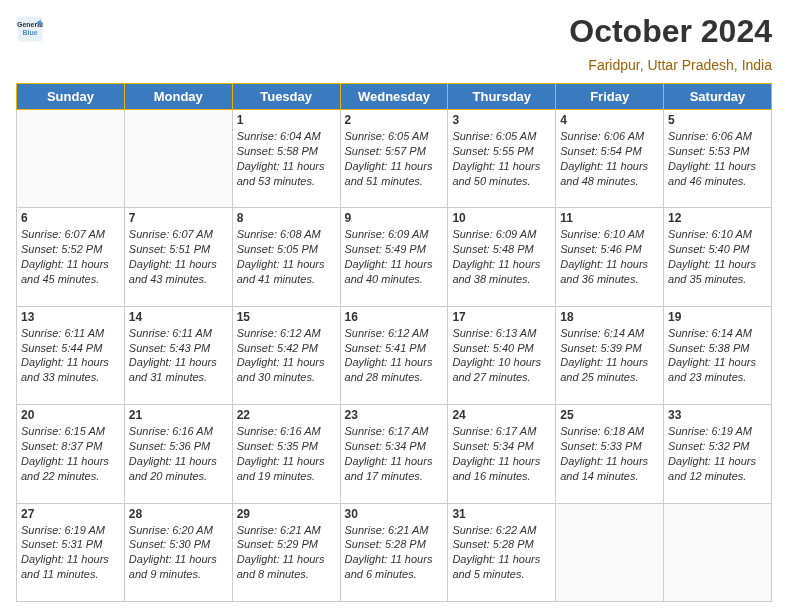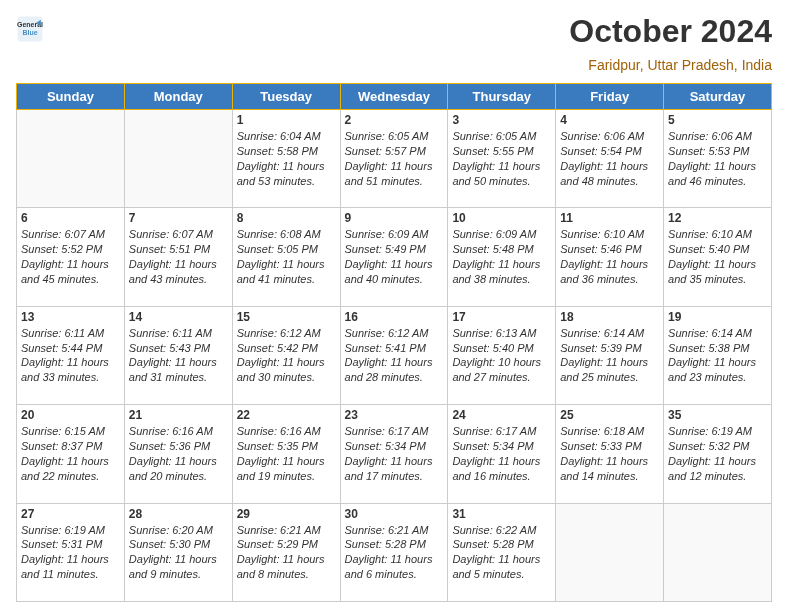--- a/index.html
+++ b/index.html
@@ -222,21 +222,21 @@
           </td>
           <td>
             <span class="day-number">24</span>
             <div class="day-info"><span>Sunrise: 6:17 AM</span><br><span>Sunset: 5:34 PM</span><br><span>Daylight: 11 hours and 16 minutes.</span></div>
           </td>
           <td>
             <span class="day-number">25</span>
             <div class="day-info"><span>Sunrise: 6:18 AM</span><br><span>Sunset: 5:33 PM</span><br><span>Daylight: 11 hours and 14 minutes.</span></div>
           </td>
           <td>
-            <span class="day-number">35</span>
+            <span class="day-number">33</span>
             <div class="day-info"><span>Sunrise: 6:19 AM</span><br><span>Sunset: 5:32 PM</span><br><span>Daylight: 11 hours and 12 minutes.</span></div>
           </td>
         </tr>
         <tr>
           <td>
             <span class="day-number">27</span>
             <div class="day-info"><span>Sunrise: 6:19 AM</span><br><span>Sunset: 5:31 PM</span><br><span>Daylight: 11 hours and 11 minutes.</span></div>
           </td>
           <td>
             <span class="day-number">28</span>

